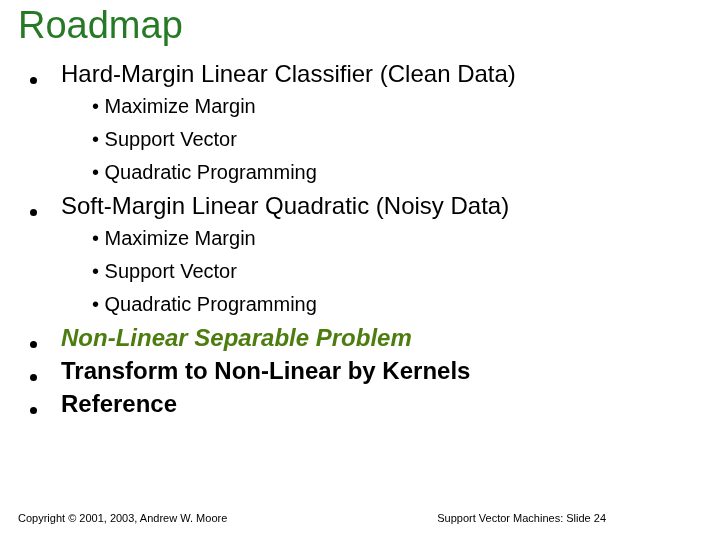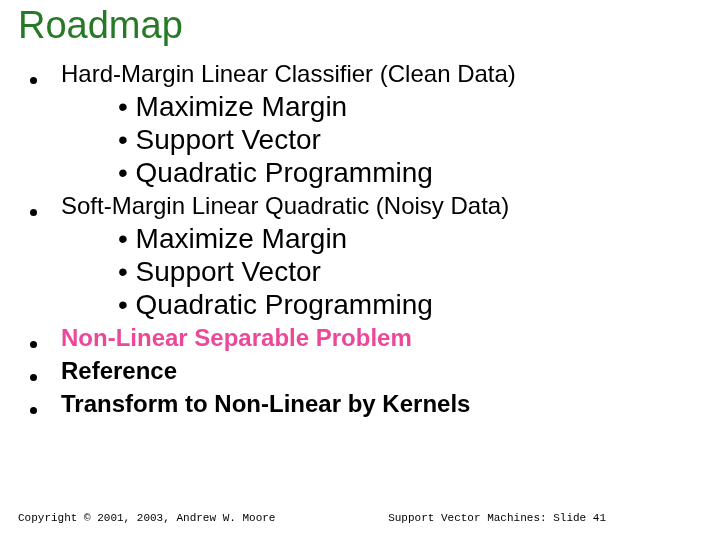--- a/index.html
+++ b/index.html
@@ -45,41 +45,40 @@
   .top-label {
     font-size: 24px;
     color: #000;
     line-height: 33px;
     font-family: Verdana, Geneva, sans-serif;
   }
   .sub-list {
     padding-left: 62px;
   }
   .sub-item {
-    font-size: 28px;
+    font-size: 20px;
     color: #000;
     line-height: 33px;
     font-family: Verdana, Geneva, sans-serif;
-    margin-left: 26px;
   }
   .sub-bullet {
     display: inline;
   }
-  .red  { color: #ec4899; font-weight: bold; }
+  .red  { color: #4d7c0f; font-weight: bold; font-style: italic; }
   .bold { font-weight: bold; }
   .footer {
     position: absolute;
     bottom: 16px;
     left: 18px;
     right: 18px;
     display: flex;
     justify-content: space-between;
     font-size: 11px;
     color: #000;
-    font-family: Liberation Mono, monospace;
+    font-family: Liberation Sans, sans-serif;
   }
 </style>
 </head>
 <body>
 
 <div class="slide">
   <h1 class="title">Roadmap</h1>
   <div class="content" id="content">
       <div class="top-item">
         <span class="disc"></span>
@@ -98,24 +97,24 @@
         <div class="sub-item"><span class="sub-bullet">• </span><span>Maximize Margin</span></div>
         <div class="sub-item"><span class="sub-bullet">• </span><span>Support Vector</span></div>
         <div class="sub-item"><span class="sub-bullet">• </span><span>Quadratic Programming</span></div>
       </div>
       <div class="top-item">
         <span class="disc"></span>
         <span class="top-label red">Non-Linear Separable Problem</span>
       </div>
       <div class="top-item">
         <span class="disc"></span>
-        <span class="top-label bold">Reference</span>
+        <span class="top-label bold">Transform to Non-Linear by Kernels</span>
       </div>
       <div class="top-item">
         <span class="disc"></span>
-        <span class="top-label bold">Transform to Non-Linear by Kernels</span>
+        <span class="top-label bold">Reference</span>
       </div>
     </div>
   <div class="footer">
     <span>Copyright © 2001, 2003, Andrew W. Moore</span>
-    <span>Support Vector Machines: Slide 41</span>
+    <span>Support Vector Machines: Slide 24</span>
   </div>
 </div>
 
 </body></html>

